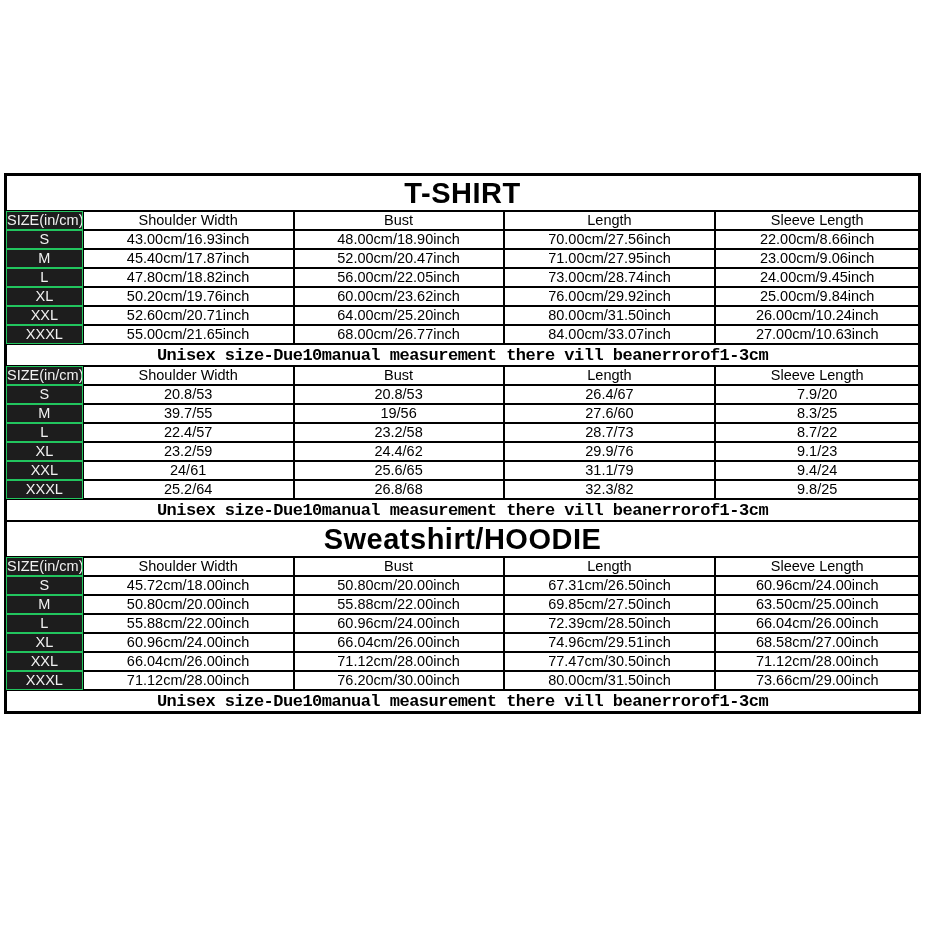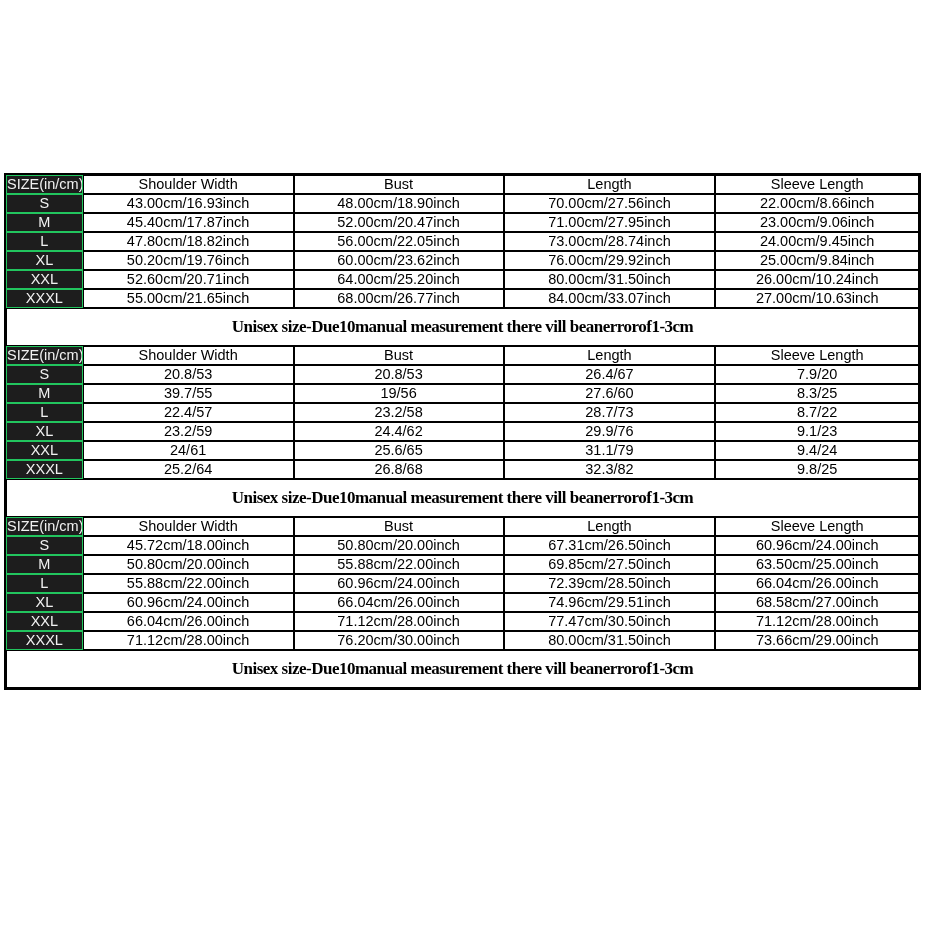--- a/index.html
+++ b/index.html
@@ -56,41 +56,44 @@
     height: 19px;
     font-size: 14.5px;
     line-height: 17px;
   }
   td.dark {
     background: #1d1d1d;
     color: #f1f1f1;
     border: 1px solid #22c55e;
   }
   td.note-cell {
-    height: 38px;
-    font-family: Liberation Serif, serif;
+    height: 22px;
+    font-family: Liberation Mono, monospace;
     font-weight: bold;
     font-size: 17px;
     letter-spacing: -0.5px;
   }
 </style>
 </head>
 <body>
 
 <div id="size-chart">
     <table class="size-table">
       <colgroup>
         <col class="c0">
         <col class="c1">
         <col class="c2">
         <col class="c3">
         <col class="c4">
       </colgroup>
       <tbody>
         <tr>
+          <td class="title-cell" colspan="5">T-SHIRT</td>
+        </tr>
+        <tr>
           <td class="head-cell dark">SIZE(in/cm)</td>
           <td class="head-cell">Shoulder Width</td>
           <td class="head-cell">Bust</td>
           <td class="head-cell">Length</td>
           <td class="head-cell">Sleeve Length</td>
         </tr>
         <tr>
           <td class="data-cell dark">S</td>
           <td class="data-cell">43.00cm/16.93inch</td>
           <td class="data-cell">48.00cm/18.90inch</td>
@@ -203,20 +206,23 @@
     <table class="size-table">
       <colgroup>
         <col class="c0">
         <col class="c1">
         <col class="c2">
         <col class="c3">
         <col class="c4">
       </colgroup>
       <tbody>
         <tr>
+          <td class="title-cell" colspan="5">Sweatshirt/HOODIE</td>
+        </tr>
+        <tr>
           <td class="head-cell dark">SIZE(in/cm)</td>
           <td class="head-cell">Shoulder Width</td>
           <td class="head-cell">Bust</td>
           <td class="head-cell">Length</td>
           <td class="head-cell">Sleeve Length</td>
         </tr>
         <tr>
           <td class="data-cell dark">S</td>
           <td class="data-cell">45.72cm/18.00inch</td>
           <td class="data-cell">50.80cm/20.00inch</td>

